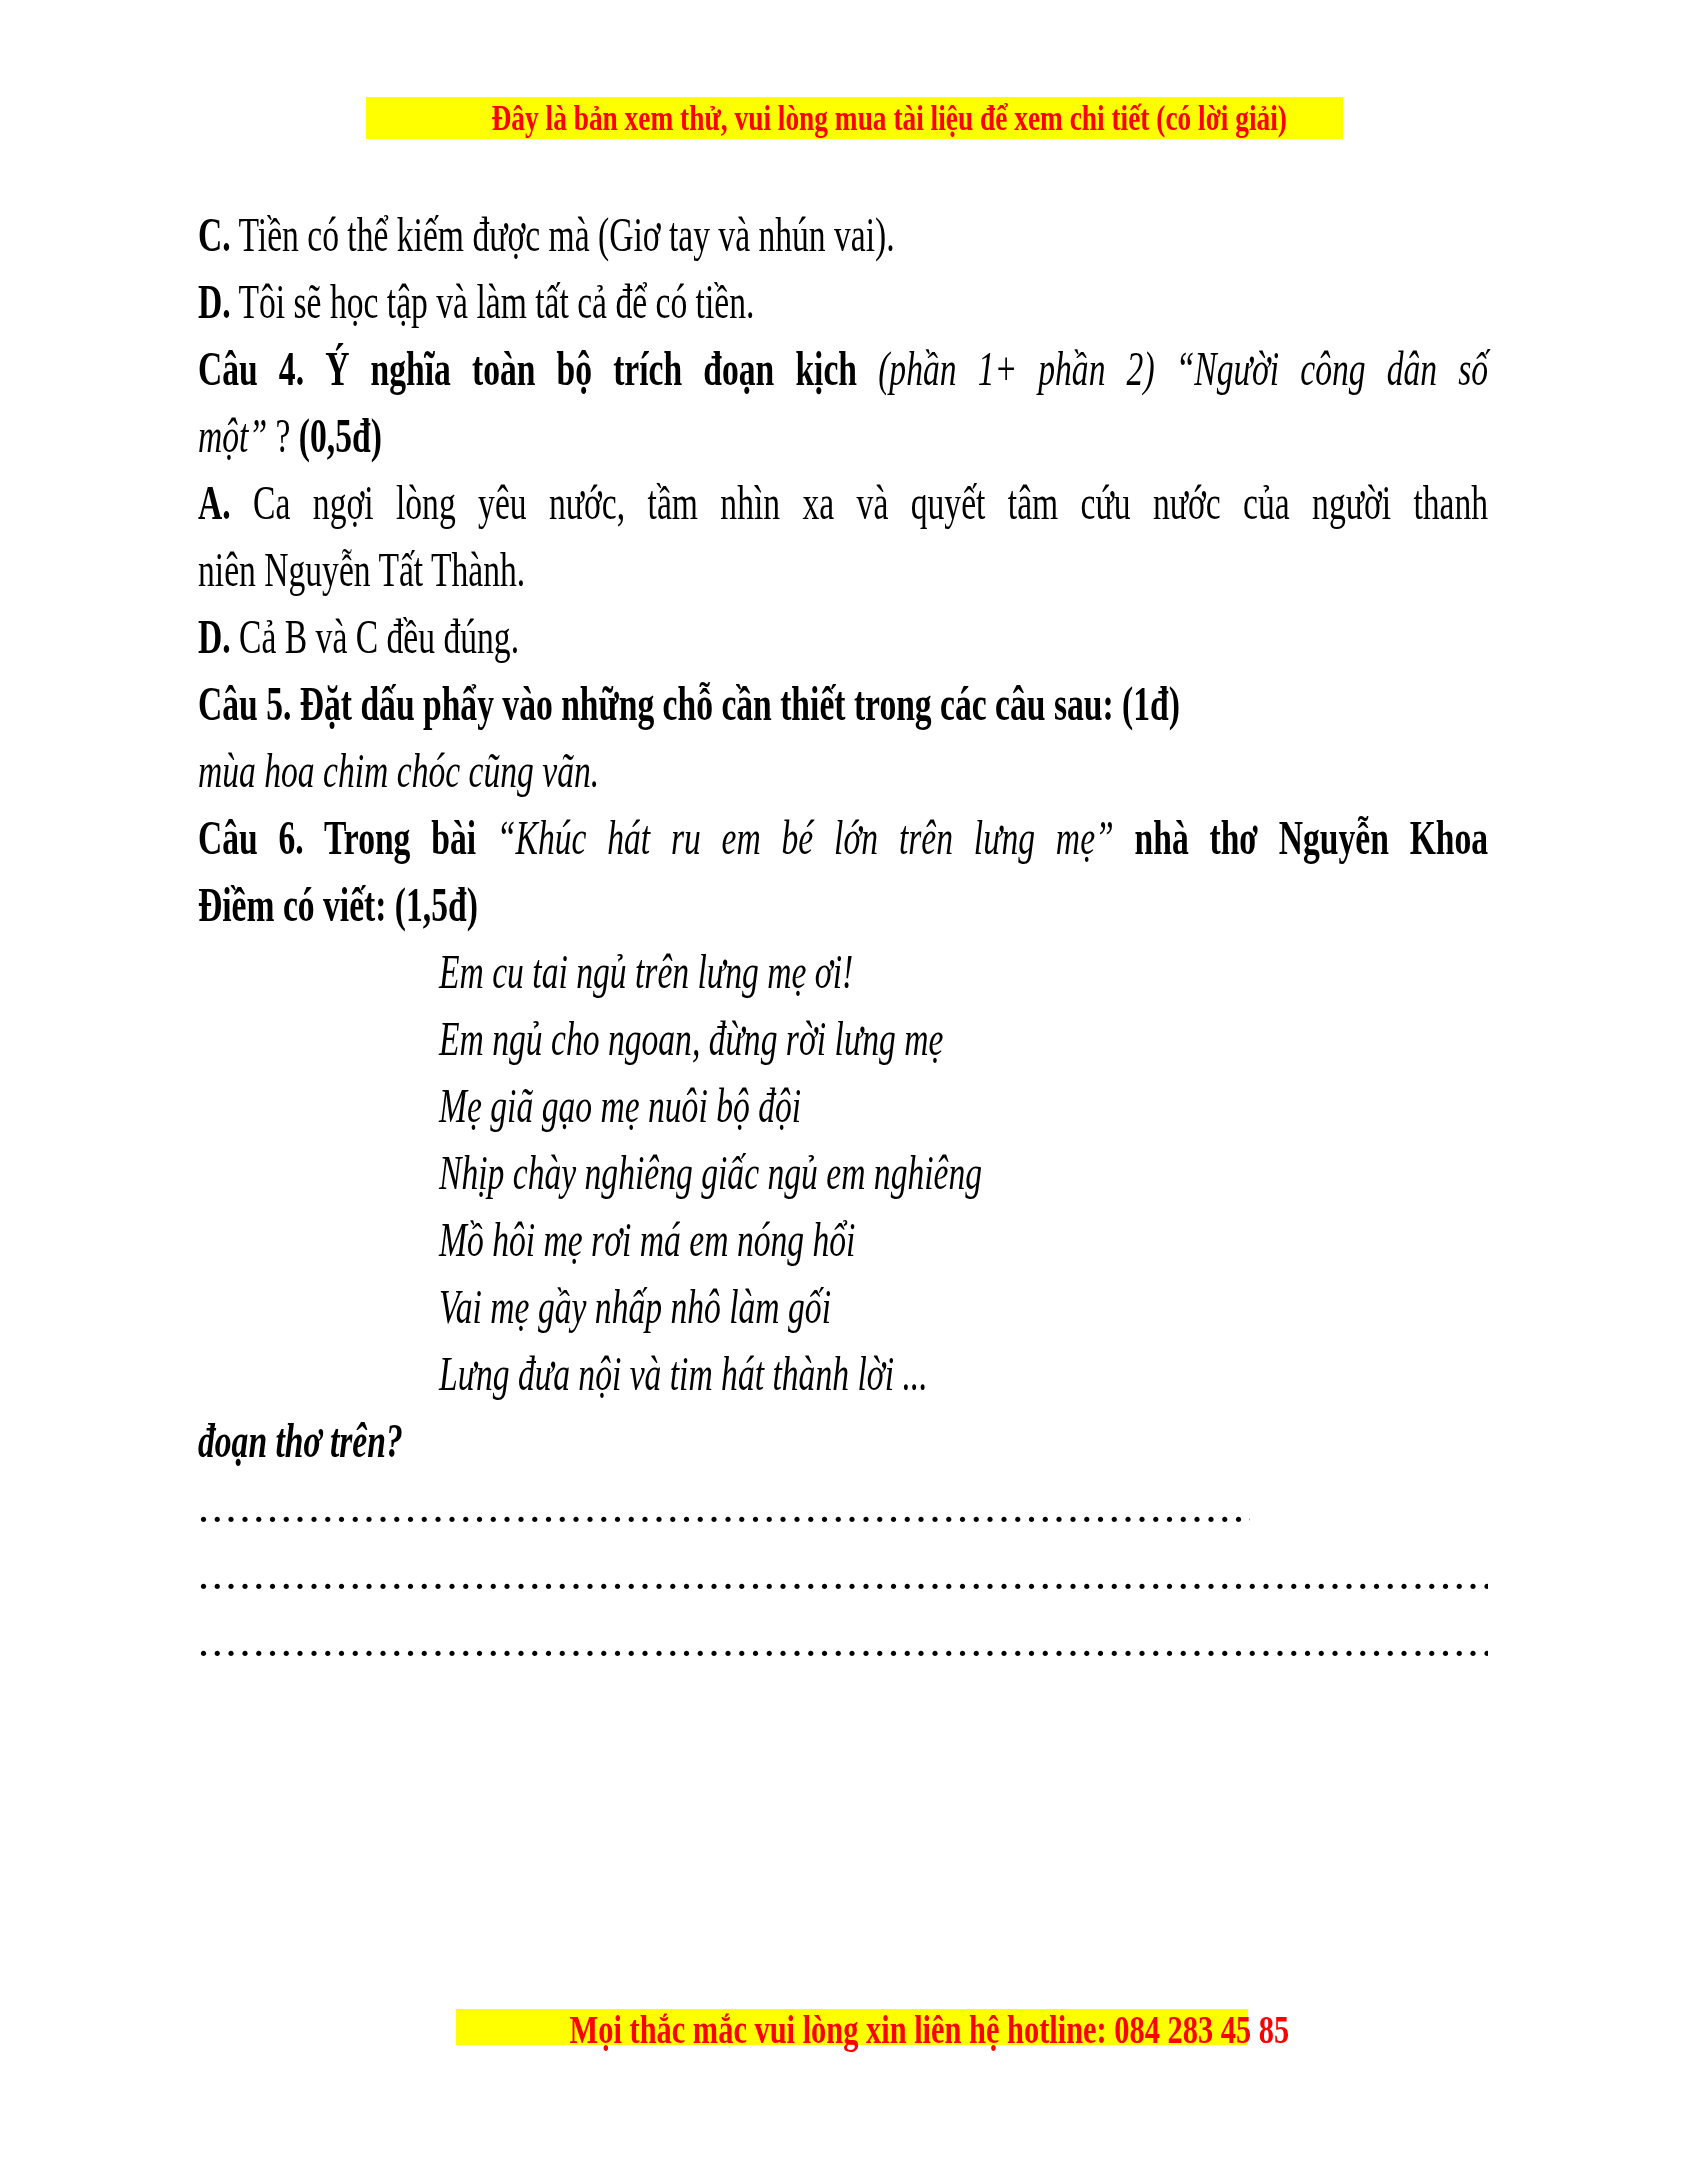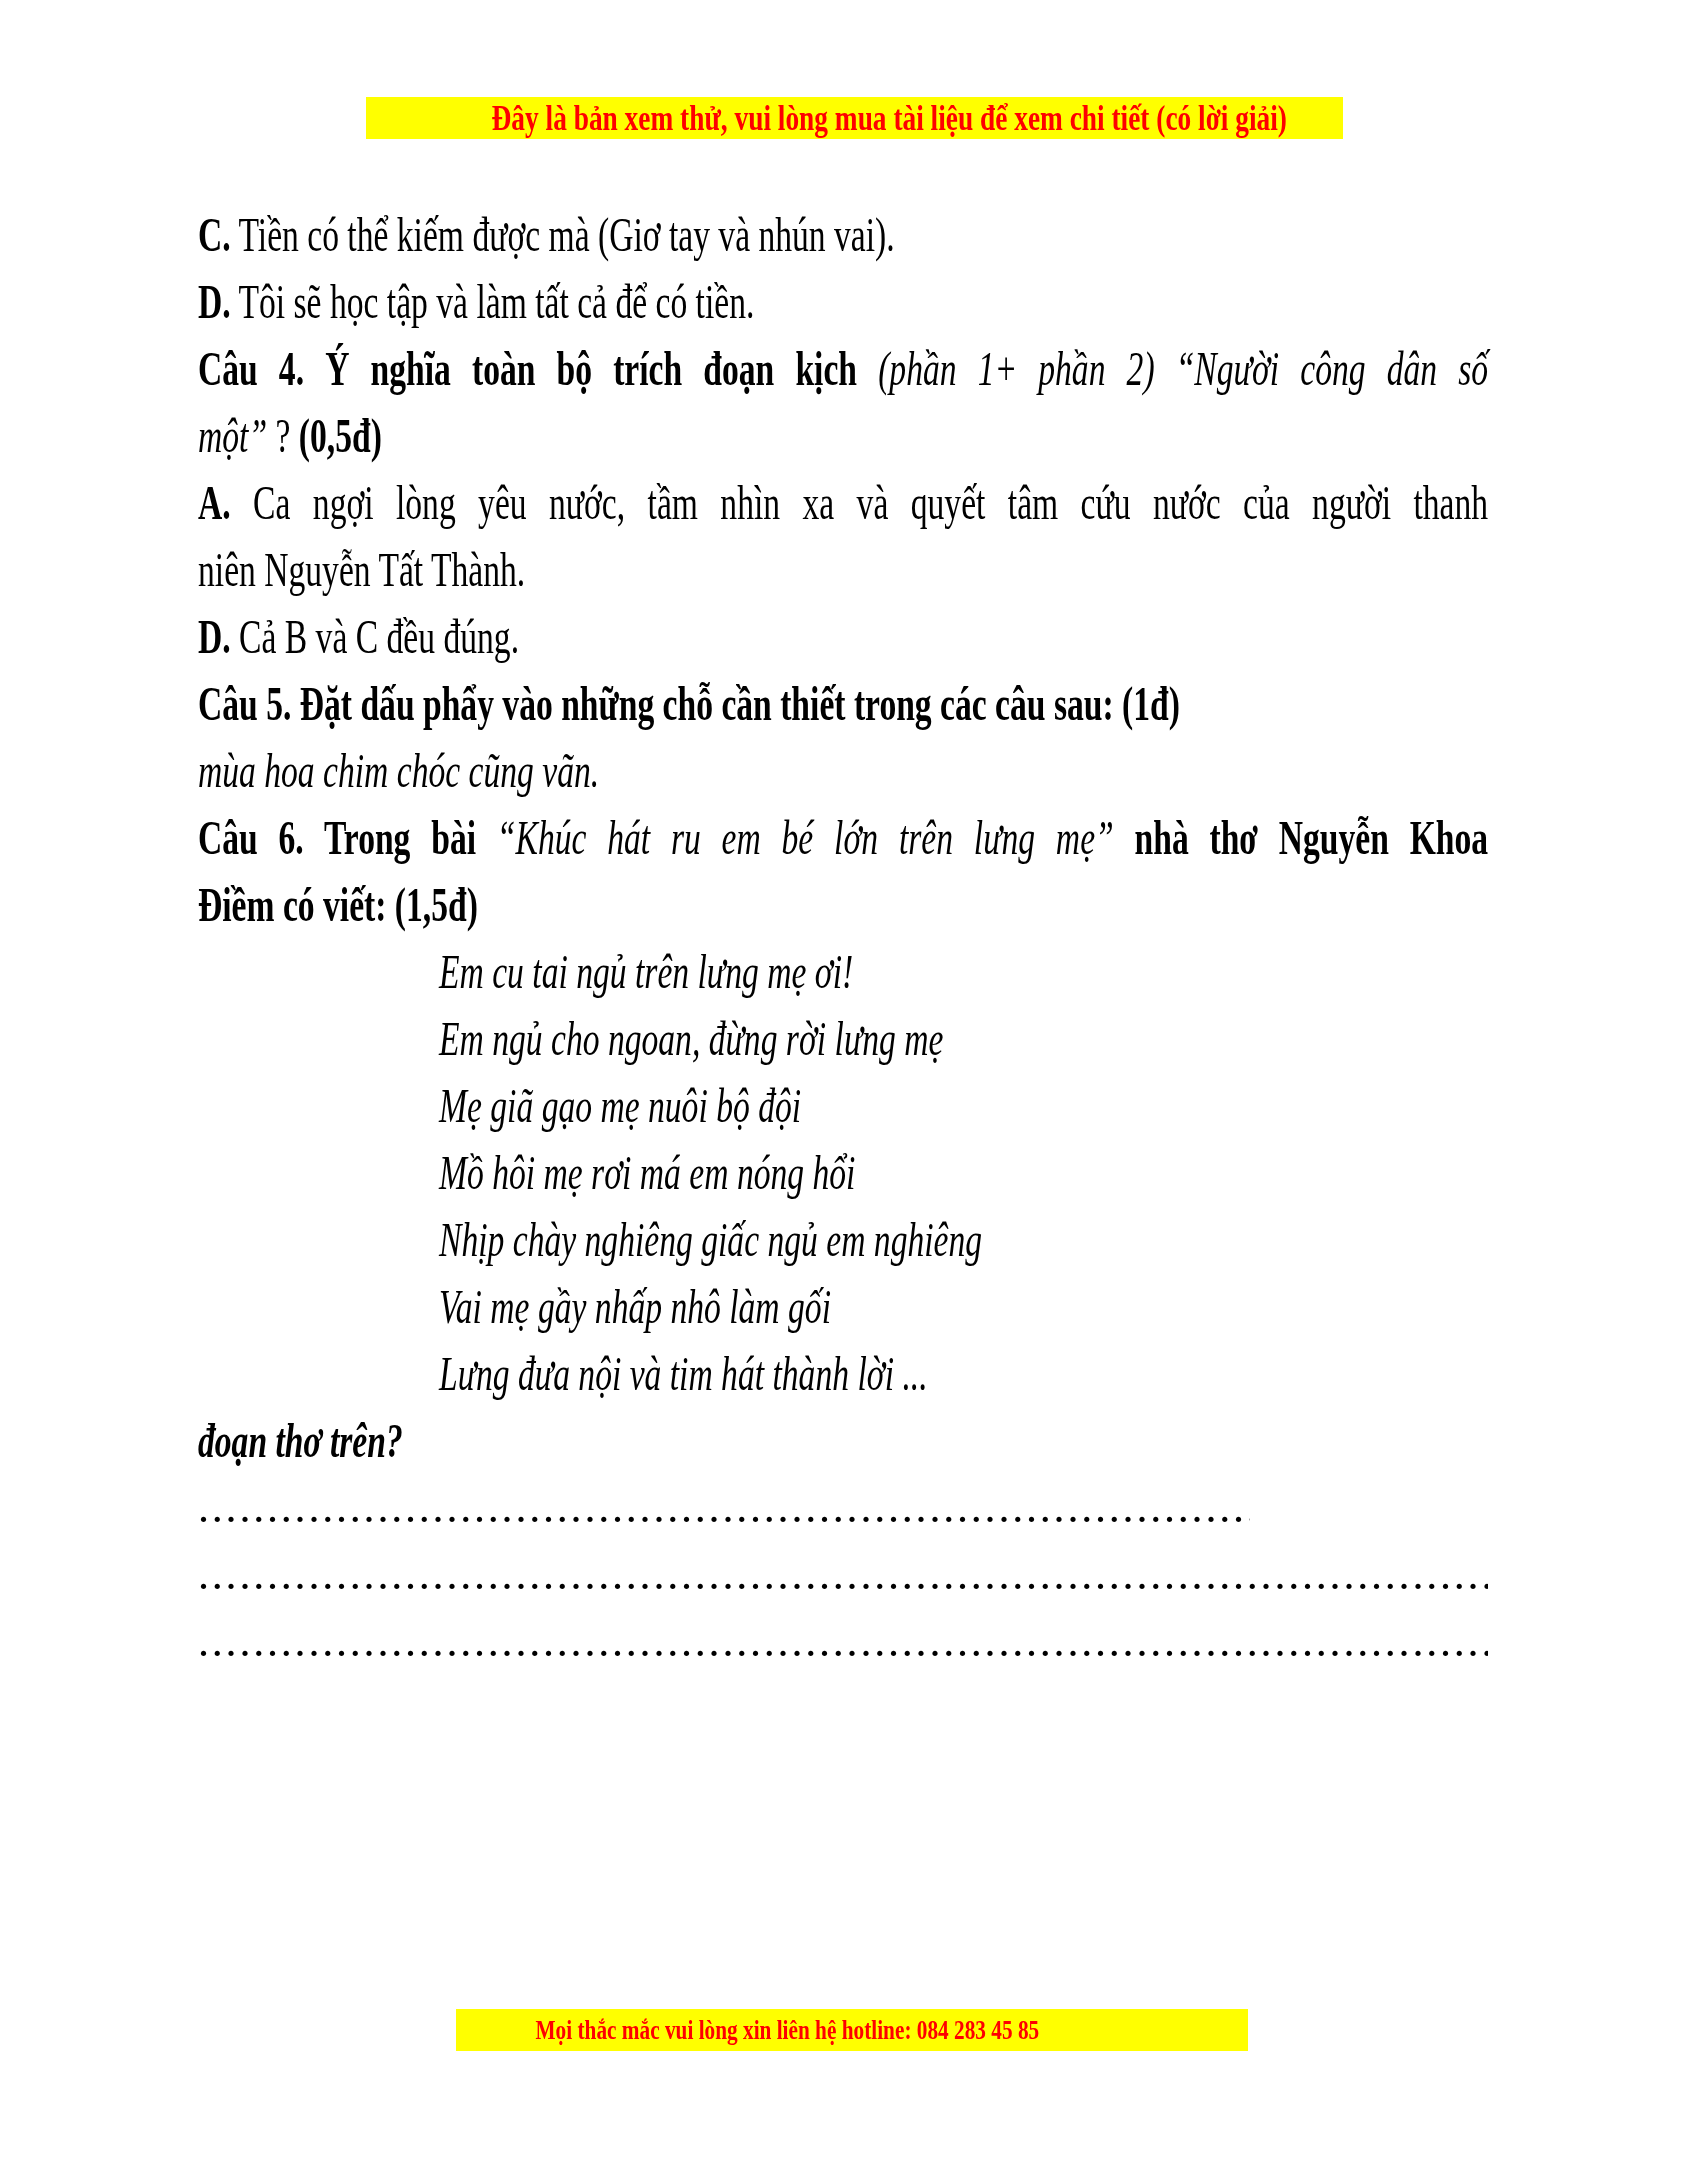--- a/index.html
+++ b/index.html
@@ -8,21 +8,21 @@
     background:#ffffff; overflow:hidden;
     font-family:"Liberation Serif","DejaVu Serif",serif;
     font-size:48px; color:#000000;
   }
   .banner {
     position:absolute; background:#ffff00; color:#fe0000;
     font-weight:bold; text-align:left;
   }
   .banner .btx { display:inline-block; transform:scaleX(0.76); transform-origin:50% 50%; white-space:nowrap; }
   #banner-top   { left:366px; top:97px;  width:977px; height:42px; line-height:42px; font-size:36px; }
-  #banner-bottom{ left:456px; top:2009px; width:792px; height:42px; line-height:42px; font-size:28px; }
+  #banner-bottom{ left:456px; top:2009px; width:792px; height:36px; line-height:42px; font-size:40px; }
 
   .content { position:absolute; left:198px; top:192px; width:1290px;margin-top:9px; }
   .line { height:67px; line-height:67px; white-space:nowrap; }
   .tx { transform:scaleX(0.70); transform-origin:0 50%; }
   .line.j .tx { width:1843px; white-space:normal; text-align:justify; text-align-last:justify; }
   .line.poem .tx { margin-left:241px; }
 
   .b  { font-weight:bold; }
   .i  { font-style:italic; }
   .bi { font-weight:bold; font-style:italic; }
@@ -96,25 +96,25 @@
 
     <div class="line poem">
         <div class="tx"><span class="i">Em ngủ cho ngoan, đừng rời lưng mẹ</span></div>
       </div>
 
     <div class="line poem">
         <div class="tx"><span class="i">Mẹ giã gạo mẹ nuôi bộ đội</span></div>
       </div>
 
     <div class="line poem">
-        <div class="tx"><span class="i">Mồ hôi mẹ rơi má em nóng hổi</span></div>
+        <div class="tx"><span class="i">Nhịp chày nghiêng giấc ngủ em nghiêng</span></div>
       </div>
 
     <div class="line poem">
-        <div class="tx"><span class="i">Nhịp chày nghiêng giấc ngủ em nghiêng</span></div>
+        <div class="tx"><span class="i">Mồ hôi mẹ rơi má em nóng hổi</span></div>
       </div>
 
     <div class="line poem">
         <div class="tx"><span class="i">Vai mẹ gầy nhấp nhô làm gối</span></div>
       </div>
 
     <div class="line poem">
         <div class="tx"><span class="i">Lưng đưa nội và tim hát thành lời ...</span></div>
       </div>
 

